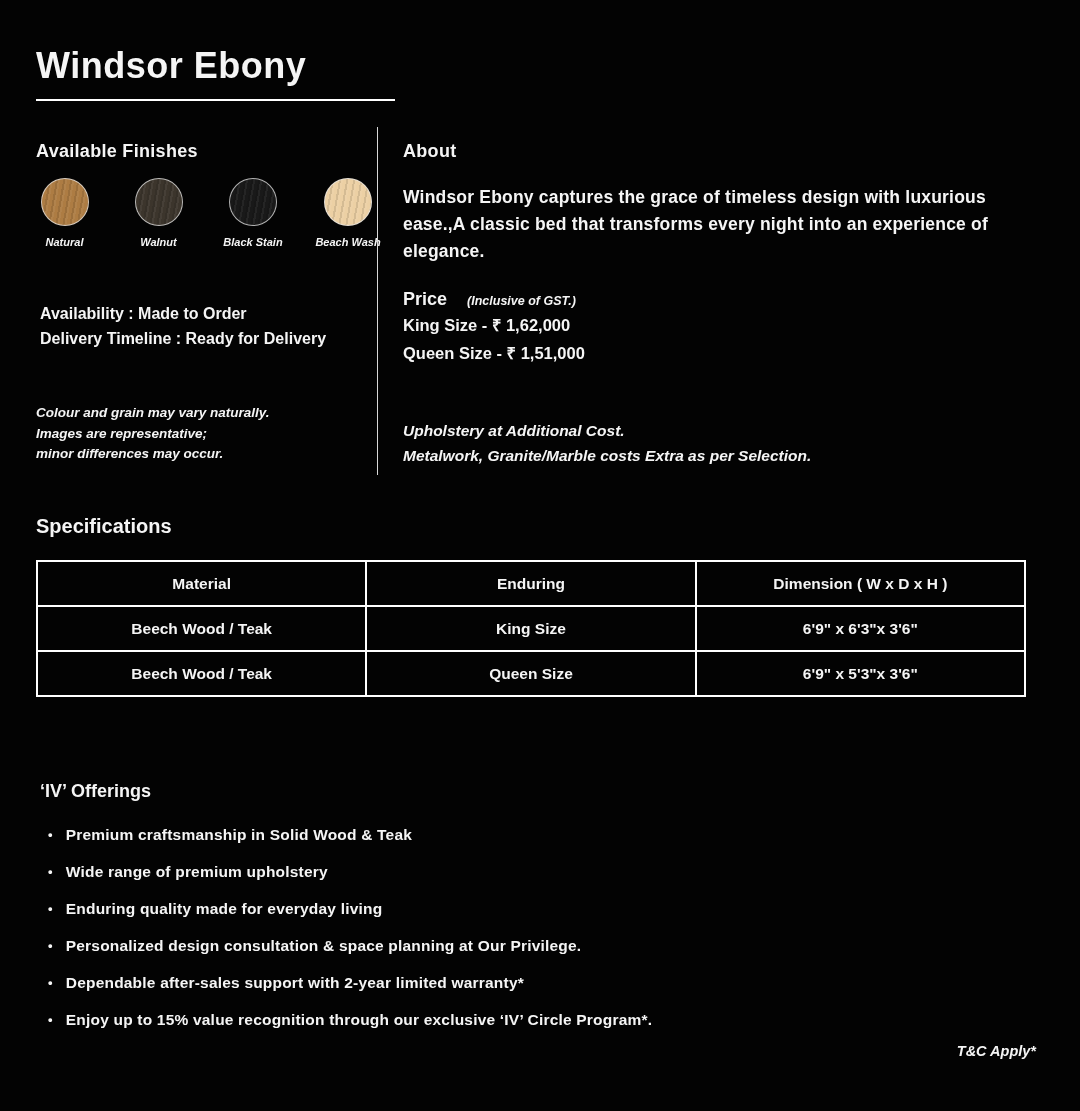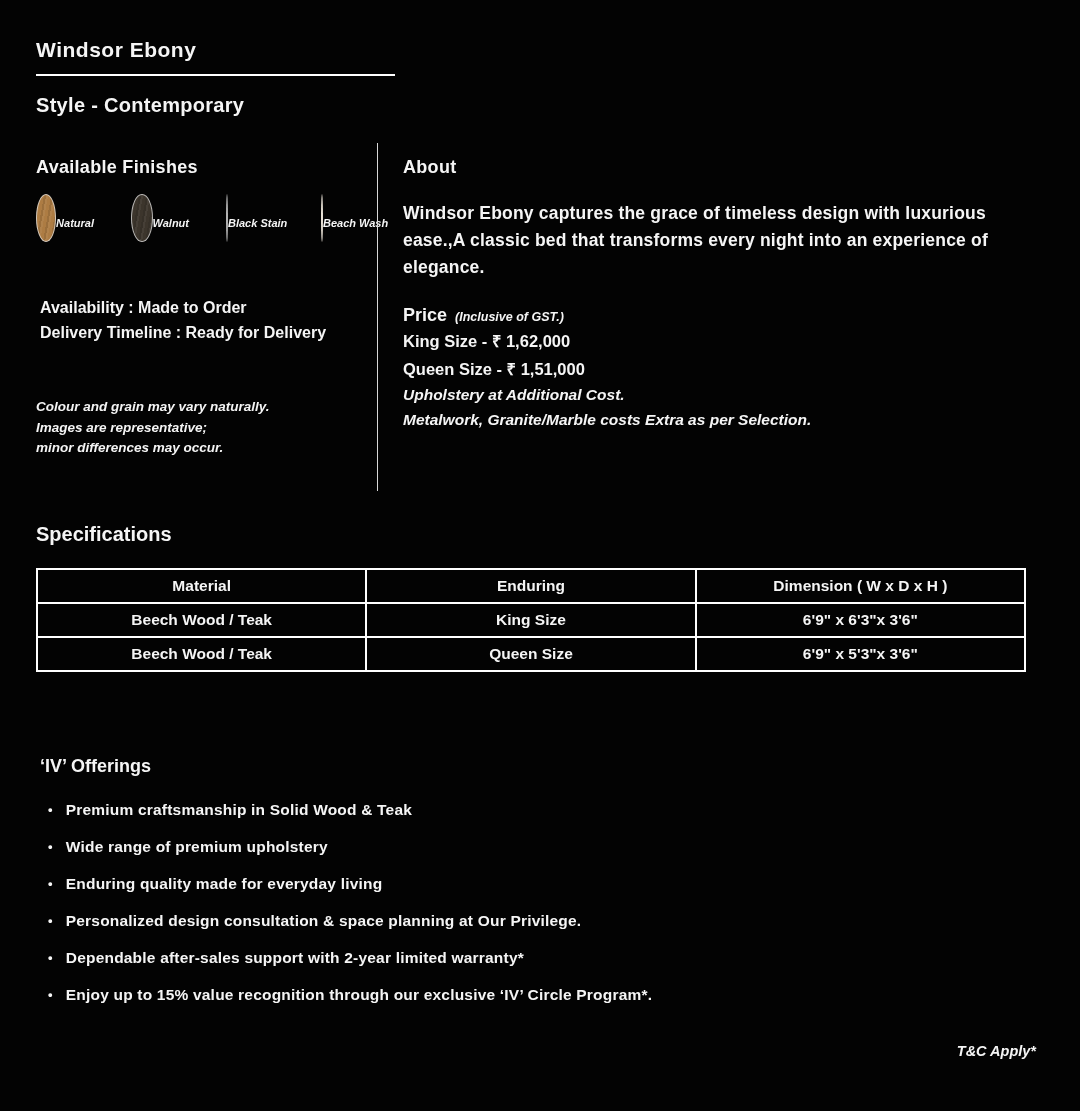--- a/index.html
+++ b/index.html
@@ -10,24 +10,24 @@
     background: #030303;
     color: #f5f5f5;
     font-family: "Liberation Sans", sans-serif;
     position: relative;
     overflow: hidden;
   }
   .page { padding: 26px 44px 0 36px; }
 
   
   .title {
-    font-size: 21px;
+    font-size: 36px;
     font-weight: bold;
     letter-spacing: 0.5px;
-    margin-top: 12px;
+    margin-top: 19px;
   }
   .title-rule {
     width: 359px;
     height: 2px;
     background: #ffffff;
     margin-top: 12px;
     border: none;
   }
   .style-line {
     font-size: 20px;
@@ -47,21 +47,21 @@
   .col-right { flex: 1; padding-left: 25px; padding-top: 14px; }
 
   .sec-heading {
     font-size: 18px;
     font-weight: bold;
     letter-spacing: 0.3px;
   }
 
   
   .swatches { display: flex; gap: 37px; margin-top: 16px; }
-  .swatch { width: 58px; display: flex; flex-direction: row; align-items: center; }
+  .swatch { width: 58px; display: flex; flex-direction: column; align-items: center; }
   .swatch-circle {
     width: 48px; height: 48px;
     border-radius: 50%;
     border: 1px solid rgba(230,230,230,0.75);
     background: #555;
     position: relative;
     overflow: hidden;
   }
   .swatch-circle::after {
     content: "";
@@ -100,58 +100,59 @@
     font-size: 17.5px;
     font-weight: bold;
     line-height: 27px;
     max-width: 640px;
     letter-spacing: 0.2px;
   }
   .price-heading {
     margin-top: 24px;
     display: flex;
     align-items: baseline;
-    gap: 8px;
+    gap: 20px;
   }
   .price-heading .ph {
     font-size: 18px;
     font-weight: bold;
   }
   .price-heading .ph-note {
     font-size: 12.5px;
     font-style: italic;
     font-weight: bold;
   }
   .price-line {
     font-size: 16.5px;
     font-weight: bold;
     line-height: 25px;
     margin-top: 3px;
   }
   .right-note {
+    margin-top: 52px;
     font-size: 15.5px;
     font-style: italic;
     font-weight: bold;
     line-height: 25px;
   }
 
   
   .spec-heading {
-    margin-top: 32px;
+    margin-top: 40px;
     font-size: 20px;
     font-weight: bold;
   }
   table.spec {
     margin-top: 22px;
     width: 990px;
     border-collapse: collapse;
   }
   table.spec th, table.spec td {
     border: 2px solid #ffffff;
-    height: 34px;
+    height: 45px;
     text-align: center;
     vertical-align: middle;
     font-weight: bold;
   }
   table.spec th { font-size: 15.5px; width: 33.33%; }
   table.spec td { font-size: 15.5px; border-radius: 10px; }
 
   
   .offerings-heading {
     margin-top: 84px;
@@ -188,21 +189,20 @@
     font-weight: bold;
   }
 </style>
 </head>
 <body>
 
 <div class="page">
 
   <div class="title">Windsor Ebony</div>
   <div class="title-rule"></div>
-  <div class="style-line">Style - Contemporary</div>
 
   <div class="cols">
 
     <div class="col-left">
       <div class="sec-heading">Available Finishes</div>
 
       <div class="swatches">
         <div class="swatch">
           <div class="swatch-circle" style="background: rgb(173, 124, 67);"></div>
           <div class="swatch-label">Natural</div>

